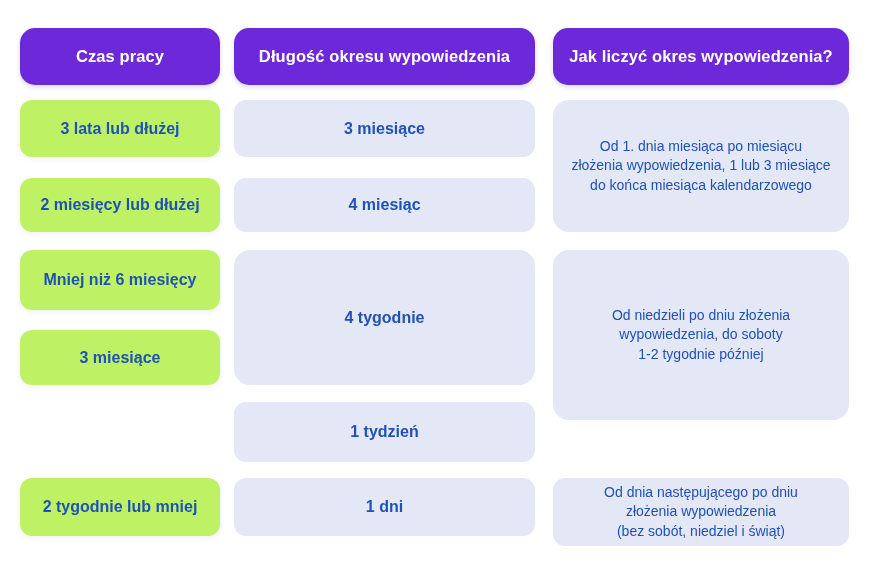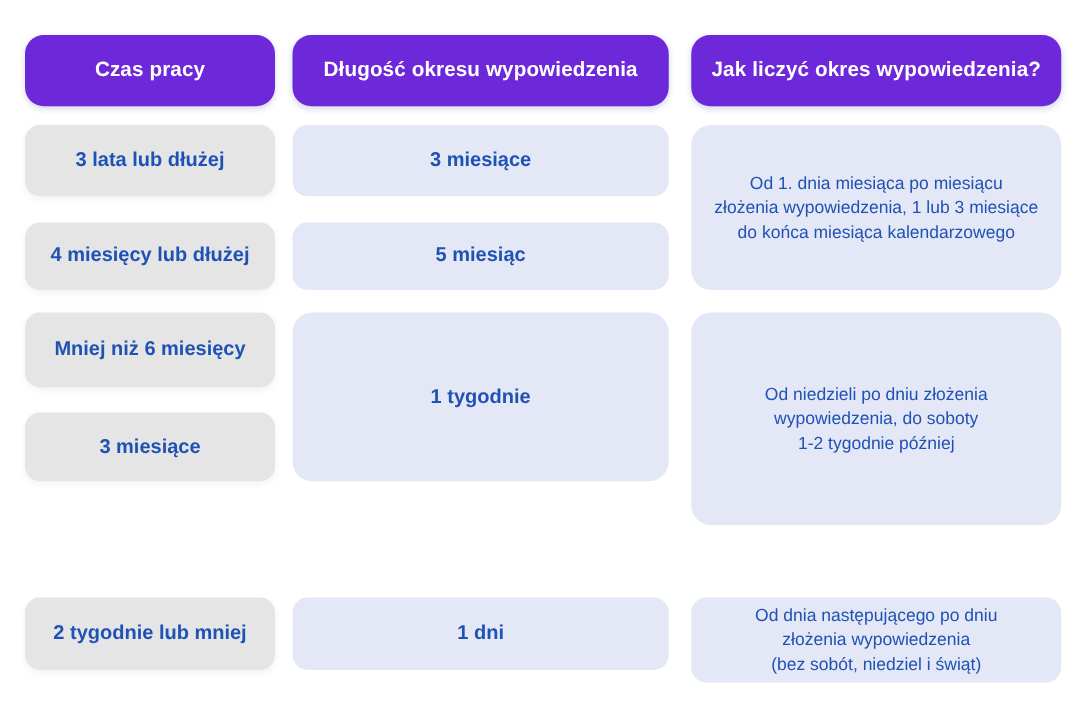--- a/index.html
+++ b/index.html
@@ -29,47 +29,48 @@
     background:#6d28d9;color:#ffffff;font-weight:700;font-size:16.5px;
     border-radius:15px;text-align:center;letter-spacing:.1px;
     box-shadow:0 2px 5px rgba(18,41,140,.18);
   }
   .cell{
     position:absolute;display:flex;align-items:center;justify-content:center;
     color:#1f52b5;font-weight:600;font-size:16px;text-align:center;
     border-radius:12px;background:#e4e7f5;
   }
   .cell.light{
-    background:#e5e5e5;
+    background:#bef264;
     box-shadow:0 2px 6px rgba(20,40,100,.06);
   }
   .cell.tall{border-radius:16px;}
   .cell.note{
     font-weight:400;font-size:14px;line-height:1.4;
     white-space:pre-line;padding:8px 12px;box-sizing:border-box;text-align:center;
   }
 </style>
 </head>
 <body>
 
 <div class="board">
 
   <div class="hdr x1 yh">Czas pracy</div>
   <div class="hdr x3 yh">Jak liczyć okres wypowiedzenia?</div>
   <div class="hdr x2 yh">Długość okresu wypowiedzenia</div>
 
   <div class="cell light x1 y1">3 lata lub dłużej</div>
-  <div class="cell light x1 y2">4 miesięcy lub dłużej</div>
+  <div class="cell light x1 y2">2 miesięcy lub dłużej</div>
   <div class="cell light x1 y3">Mniej niż 6 miesięcy</div>
   <div class="cell light x1 y4">3 miesiące</div>
   <div class="cell light x1 y6">2 tygodnie lub mniej</div>
 
   <div class="cell x2 y1">3 miesiące</div>
-  <div class="cell x2 y2">5 miesiąc</div>
-  <div class="cell tall x2 y3tall">1 tygodnie</div>
+  <div class="cell x2 y2">4 miesiąc</div>
+  <div class="cell tall x2 y3tall">4 tygodnie</div>
+  <div class="cell x2 y5">1 tydzień</div>
   <div class="cell x2 y6">1 dni</div>
 
   <div class="cell tall note x3 y1tall">Od 1. dnia miesiąca po miesiącu
 złożenia wypowiedzenia, 1 lub 3 miesiące
 do końca miesiąca kalendarzowego</div>
   <div class="cell tall note x3 y3xtall">Od niedzieli po dniu złożenia
 wypowiedzenia, do soboty
 1-2 tygodnie później</div>
   <div class="cell note x3 y6tall">Od dnia następującego po dniu
 złożenia wypowiedzenia

